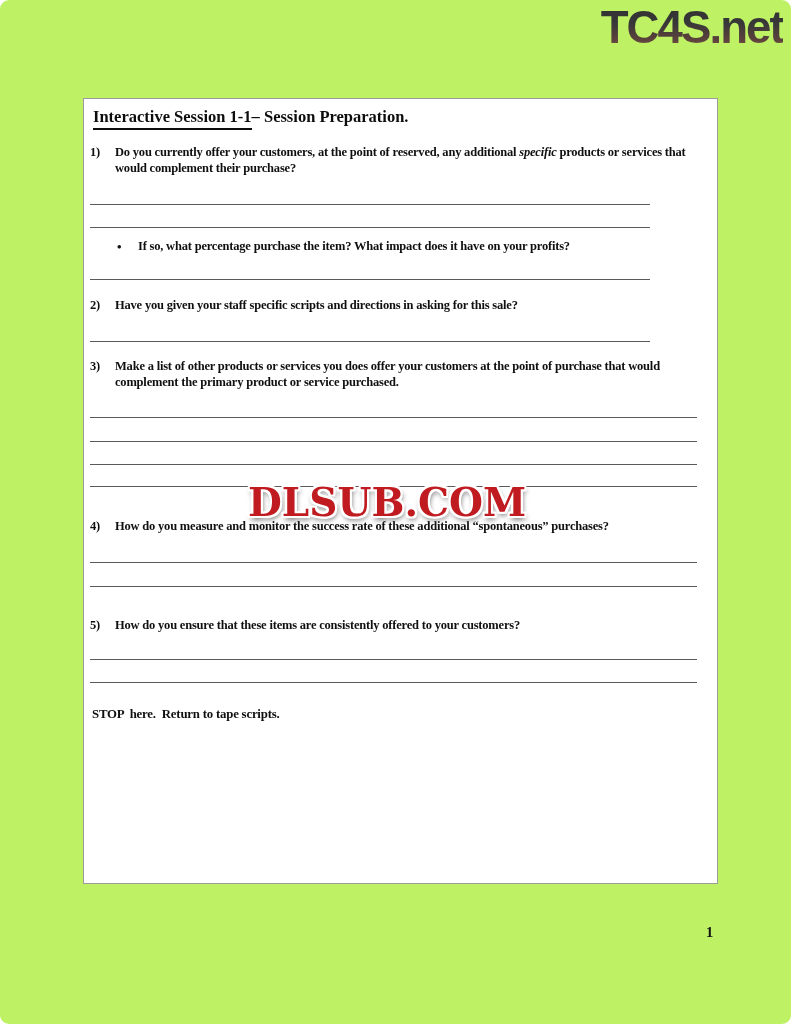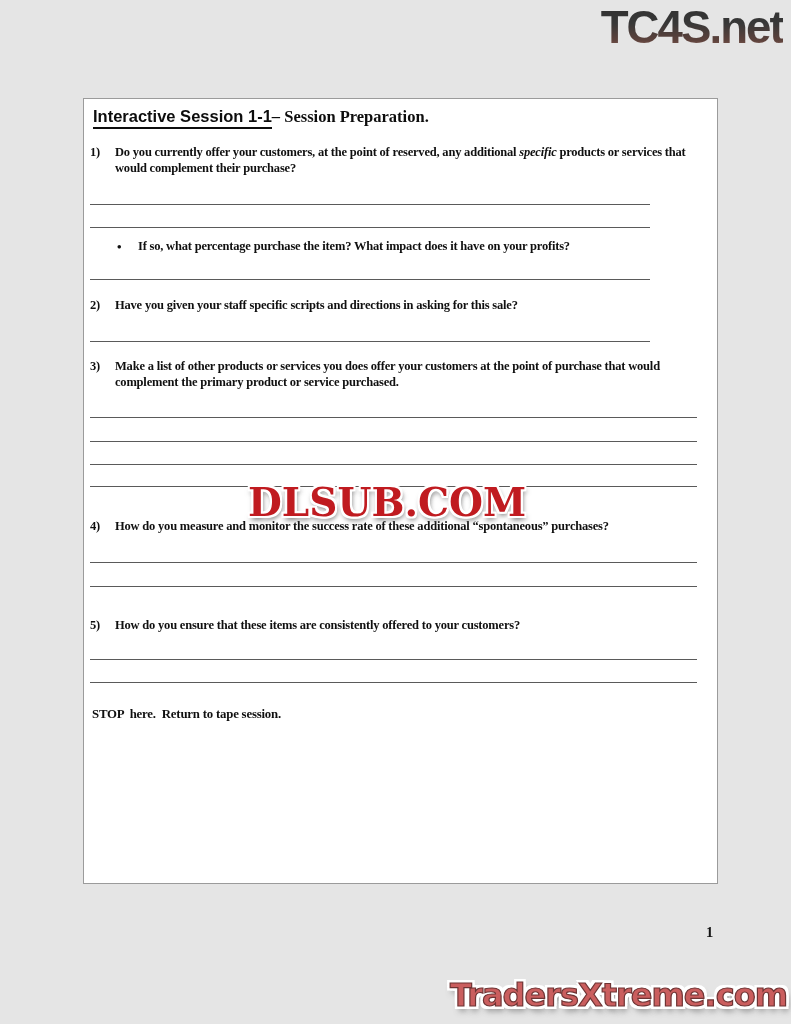--- a/index.html
+++ b/index.html
@@ -1,39 +1,39 @@
 <!DOCTYPE html>
 <html><head>
 <meta charset="utf-8">
 <style>
   html,body{margin:0;padding:0;}
   body{
     width:791px;height:1024px;background:#ffffff;position:relative;
     font-family:"Liberation Serif", serif;overflow:hidden;
   }
-  .page{position:absolute;inset:0;background:#e5e5e5;}
+  .page{position:absolute;inset:0;background:#bef264;border-radius:9px;}
 
   
   .tc4s{
     position:absolute;top:0px;right:8px;height:56px;
     font-family:"Liberation Sans", sans-serif;font-weight:bold;
     font-size:47px;line-height:54px;letter-spacing:-2px;
     background:linear-gradient(180deg,#2e2e2e 0%,#383838 42%,#5d423c 72%,#9c7064 95%,#aa7f73 100%);
     -webkit-background-clip:text;background-clip:text;color:transparent;
     transform:scaleX(0.97);transform-origin:right top;
   }
 
   
   .sheet{
     position:absolute;left:83px;top:98px;width:633px;height:784px;
     border:1px solid #9b9b9b;background:#ffffff;
   }
   .title{position:absolute;left:9px;top:8px;white-space:nowrap;}
   .t-sans{
-    font-family:Liberation Sans, sans-serif;font-weight:bold;font-size:16.5px;
+    font-family:Liberation Serif, serif;font-weight:bold;font-size:16.5px;
     color:#0d0d0d;border-bottom:2.5px solid #0d0d0d;padding-bottom:1px;display:inline-block;
   }
   .t-serif{
     font-family:"Liberation Serif", serif;font-weight:bold;font-size:16.5px;
     color:#0d0d0d;
   }
 
   .q{
     position:absolute;left:6px;display:flex;
     font-weight:bold;font-size:12.5px;line-height:15.8px;letter-spacing:-0.2px;color:#101010;
@@ -141,22 +141,21 @@
     <div class="ln w2" style="top:463px;"></div>
     <div class="ln w2" style="top:487px;"></div>
 
     <div class="q" style="top:519px;">
       <span class="qnum">5)</span>
       <div class="qtext">How do you ensure that these items are consistently offered to your customers?</div>
     </div>
     <div class="ln w2" style="top:560px;"></div>
     <div class="ln w2" style="top:583px;"></div>
 
-    <div class="stop">STOP  here.  Return to tape session.</div>
+    <div class="stop">STOP  here.  Return to tape scripts.</div>
   </div>
 
   <div class="dlsub">DLSUB.COM</div>
 
   <div class="pagenum">1</div>
 
-  <div class="traders">TradersXtreme.com</div>
 
 </div>
 
 </body></html>

